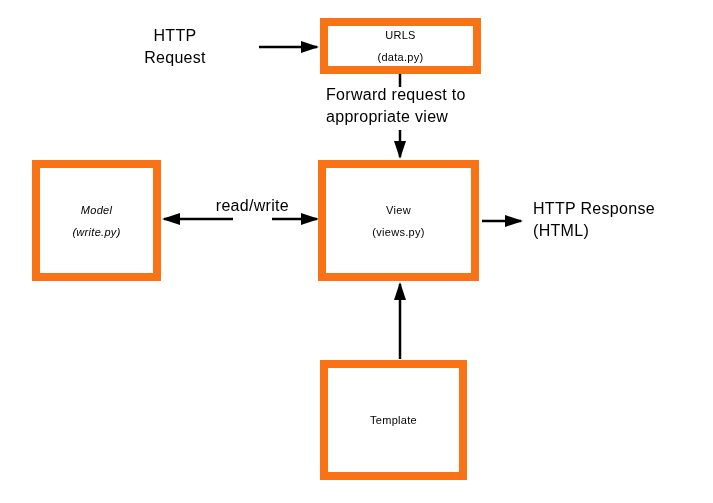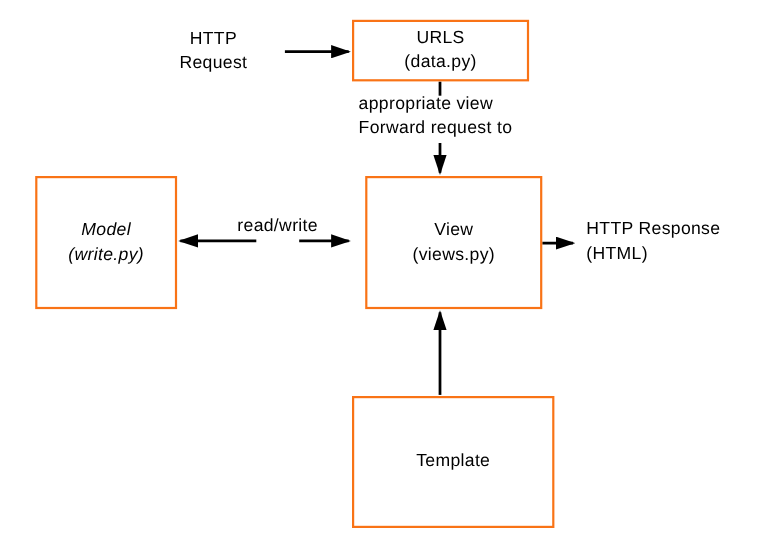--- a/index.html
+++ b/index.html
@@ -22,41 +22,41 @@
     top: 0;
   }
   .arrows line {
     stroke: #000000;
     stroke-width: 2.5;
   }
   .box {
     position: absolute;
     box-sizing: border-box;
     background: #ffffff;
-    border: 2px solid #f97316;
+    border: 8px solid #f97316;
     display: flex;
     flex-direction: column;
     align-items: center;
     justify-content: center;
     text-align: center;
-    font-size: 16px;
+    font-size: 11px;
     line-height: 22px;
     letter-spacing: 0.3px;
   }
   .lbl {
     position: absolute;
     font-size: 16px;
     line-height: 22px;
     letter-spacing: 0.3px;
   }
   .box-urls     { left: 320px; top: 18px;  width: 161px; height: 56px; }
   .box-model    { left: 32px;  top: 160px; width: 129px; height: 121px; font-style: italic; }
-  .box-view     { left: 332px; top: 160px; width: 161px; height: 121px; }
-  .box-template { left: 320px; top: 360px; width: 184px; height: 120px; }
-  .lbl-request   { left: 149px; top: 25px;  width: 90px;  text-align: center; }
+  .box-view     { left: 318px; top: 160px; width: 161px; height: 121px; }
+  .box-template { left: 320px; top: 360px; width: 147px; height: 120px; }
+  .lbl-request   { left: 130px; top: 25px;  width: 90px;  text-align: center; }
   .lbl-forward   { left: 326px; top: 84px;  text-align: left; }
   .lbl-readwrite { left: 197px; top: 195px; width: 92px;  text-align: right; }
   .lbl-response  { left: 533px; top: 198px; width: 134px; text-align: left; }
 </style>
 </head>
 <body>
 
 <div class="stage">
 
   <svg class="arrows" width="713" height="503" viewBox="0 0 713 503">
@@ -78,22 +78,22 @@
     <div>HTTP</div>
     <div>Request</div>
   </div>
 
   <div class="box box-urls">
     <div>URLS</div>
     <div>(data.py)</div>
   </div>
 
   <div class="lbl lbl-forward">
+    <div>Forward request to</div>
     <div>appropriate view</div>
-    <div>Forward request to</div>
   </div>
 
   <div class="box box-model">
     <div>Model</div>
     <div>(write.py)</div>
   </div>
 
   <div class="lbl lbl-readwrite">
     <div>read/write</div>
   </div>

